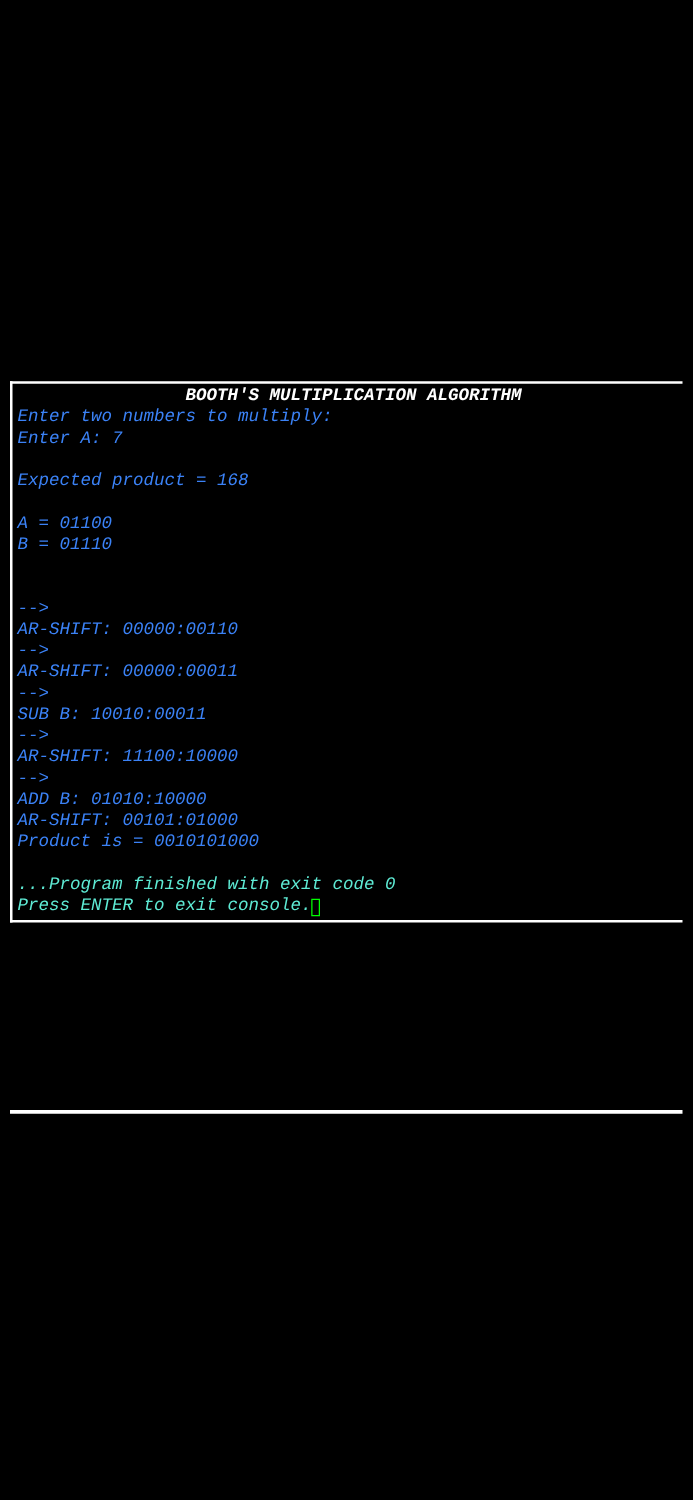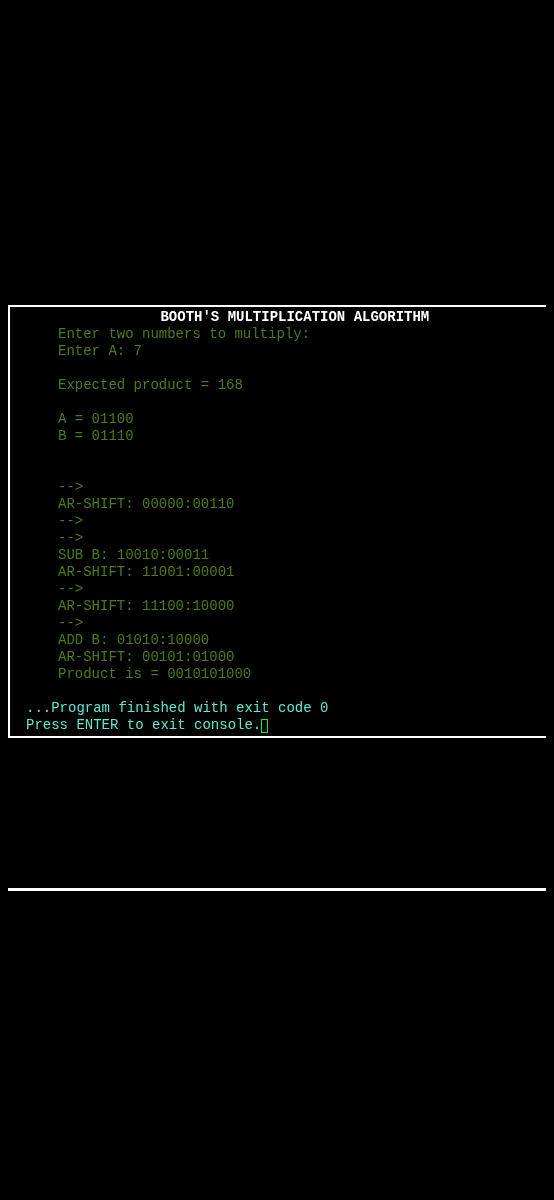--- a/index.html
+++ b/index.html
@@ -16,31 +16,31 @@
       overflow: hidden;
     }
     .console-wrapper {
       position: absolute;
       top: 305px;
       left: 8px;
       right: 8px;
       border: 2px solid #fff;
       border-right: none;
       background: #000;
-      padding: 2px 16px;
+      padding: 2px 4px;
+      font-style: italic;
     }
     .title-line {
       color: #fff;
       font-weight: bold;
       white-space: pre;
     }
     .white-line {
-      color: #4d7c0f;
+      color: #3b82f6;
       white-space: pre;
-      margin-left: 32px;
     }
     .green-line {
       color: #5eead4;
       white-space: pre;
     }
     .cursor {
       display: inline-block;
       border: 1px solid #00ff00;
       width: 7px;
       height: 14px;
@@ -70,23 +70,23 @@
       <div class="line white-line">&nbsp;</div>
       <div class="line white-line">Expected product = 168</div>
       <div class="line white-line">&nbsp;</div>
       <div class="line white-line">A = 01100</div>
       <div class="line white-line">B = 01110</div>
       <div class="line white-line">&nbsp;</div>
       <div class="line white-line">&nbsp;</div>
       <div class="line white-line">--&gt;</div>
       <div class="line white-line">AR-SHIFT: 00000:00110</div>
       <div class="line white-line">--&gt;</div>
+      <div class="line white-line">AR-SHIFT: 00000:00011</div>
       <div class="line white-line">--&gt;</div>
       <div class="line white-line">SUB B: 10010:00011</div>
-      <div class="line white-line">AR-SHIFT: 11001:00001</div>
       <div class="line white-line">--&gt;</div>
       <div class="line white-line">AR-SHIFT: 11100:10000</div>
       <div class="line white-line">--&gt;</div>
       <div class="line white-line">ADD B: 01010:10000</div>
       <div class="line white-line">AR-SHIFT: 00101:01000</div>
       <div class="line white-line">Product is = 0010101000</div>
       <div class="line white-line">&nbsp;</div>
       <div class="line green-line">...Program finished with exit code 0</div>
       <div class="line green-line">Press ENTER to exit console.<span class="cursor"></span></div>
     </div>

